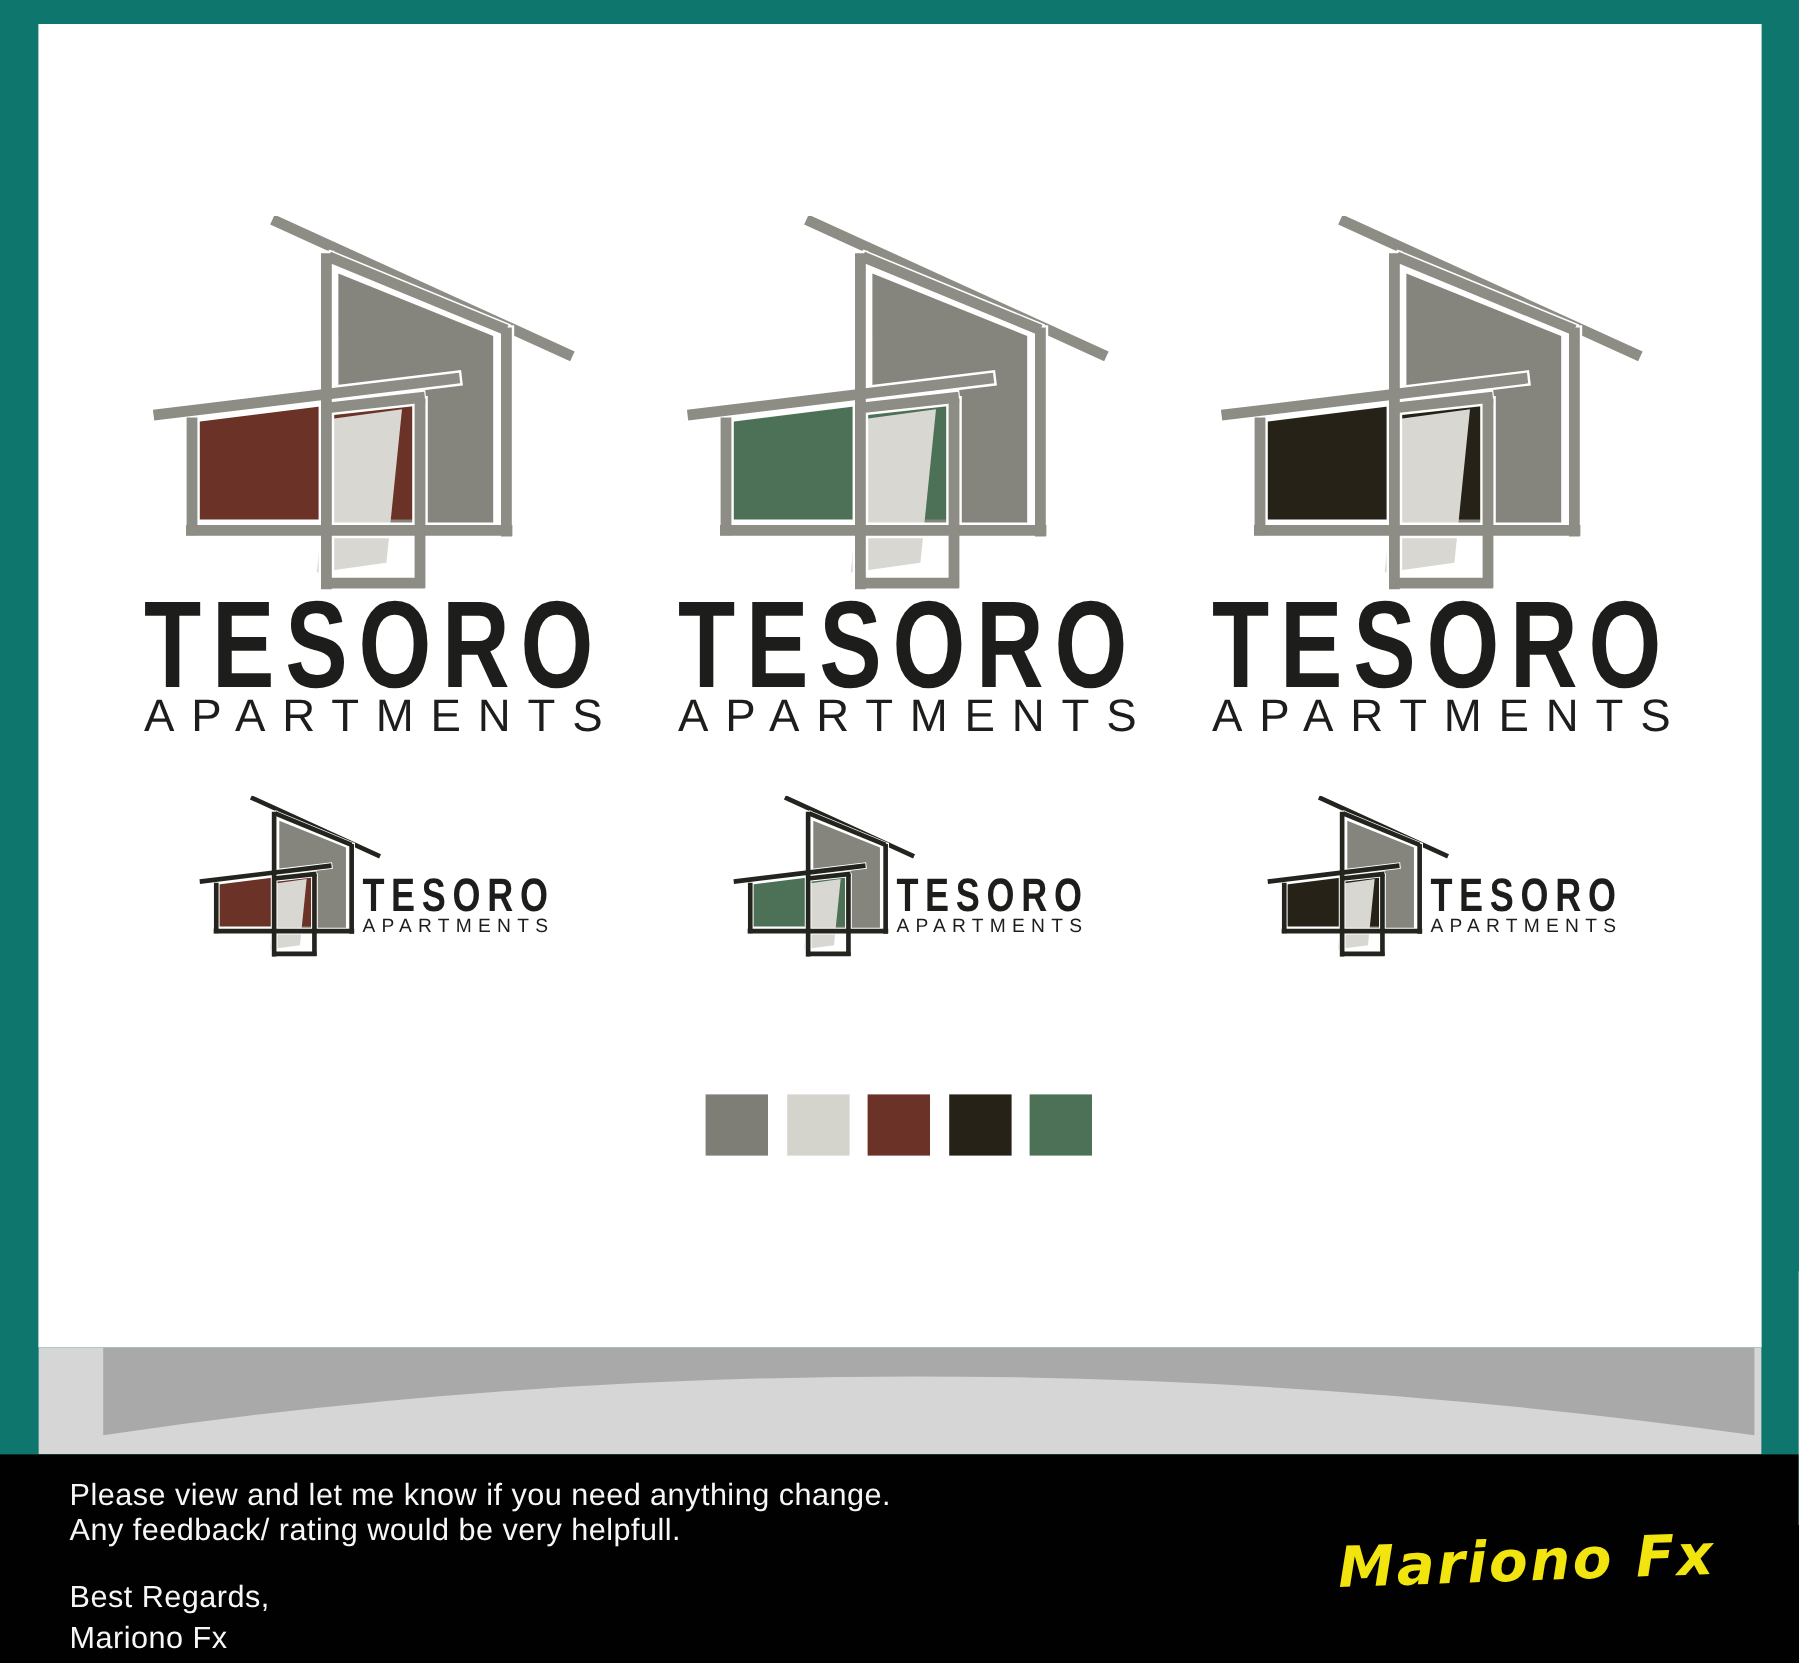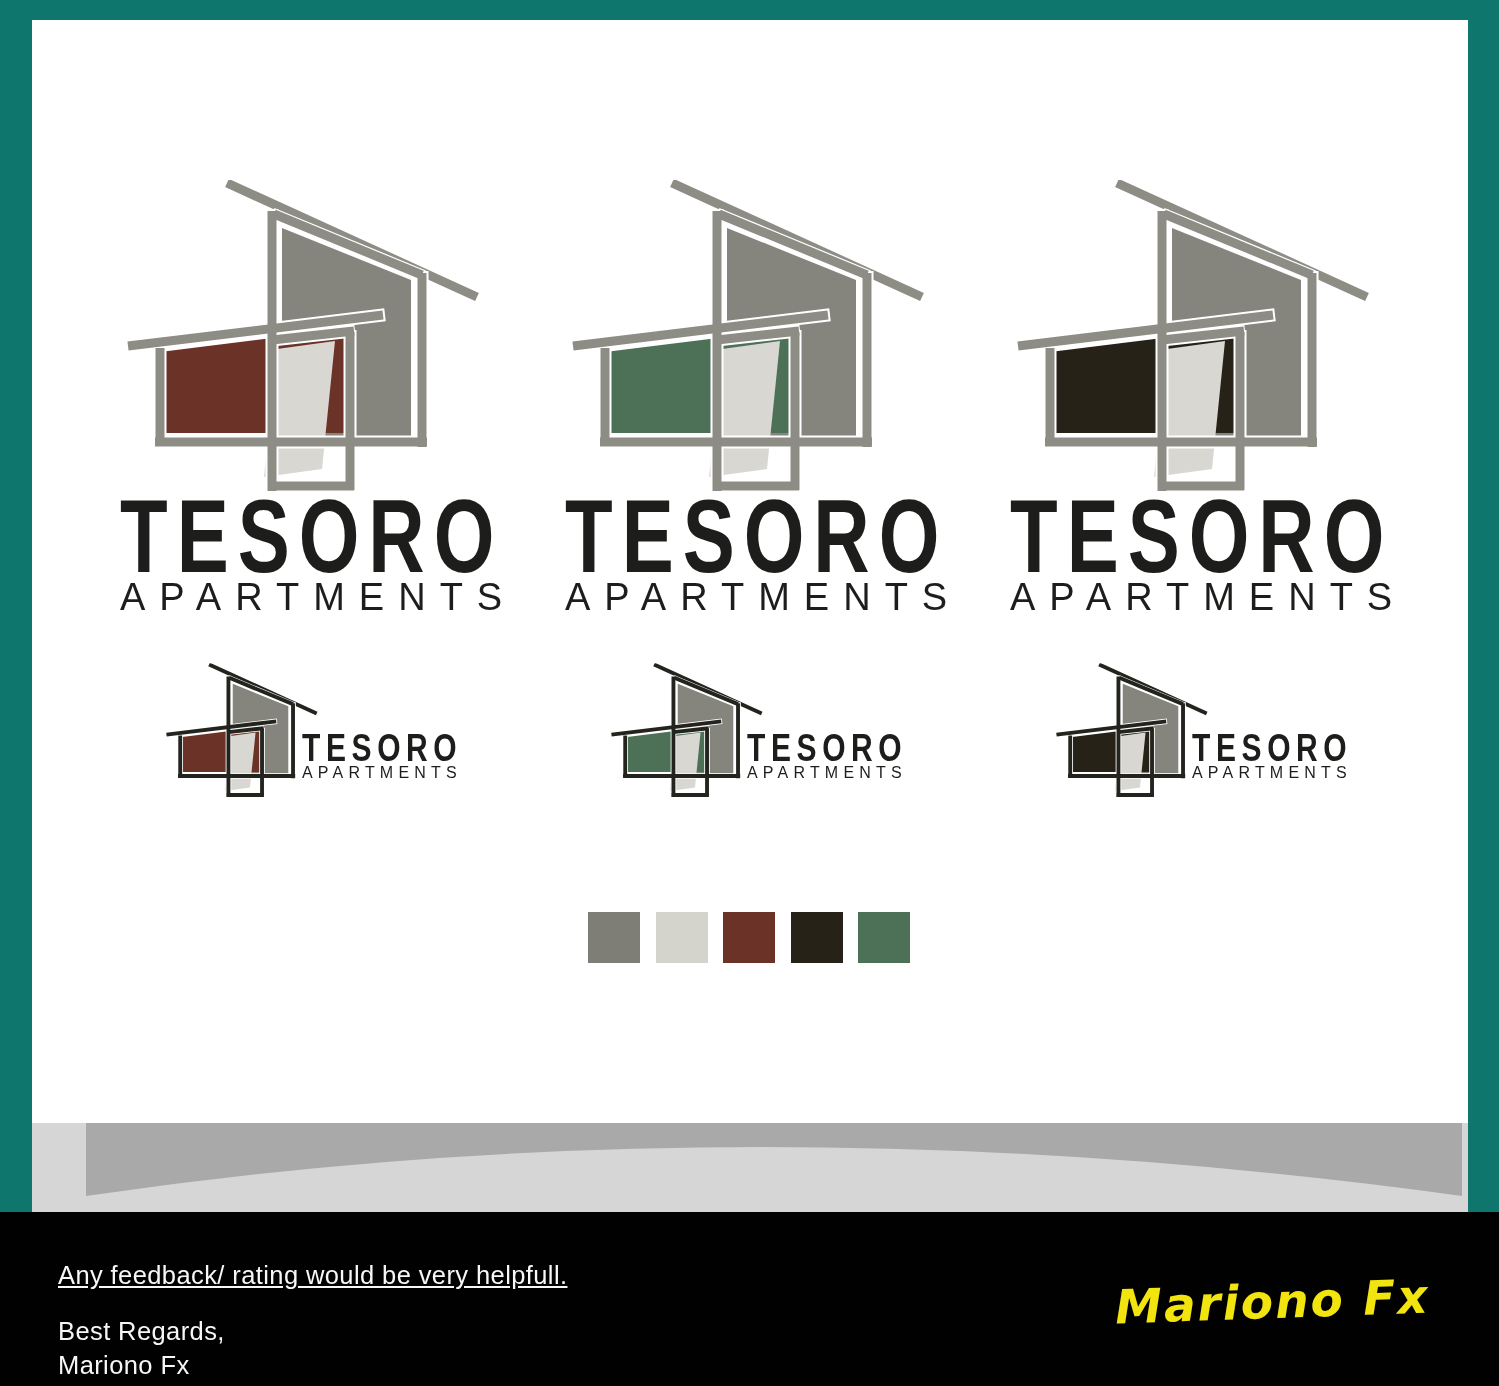--- a/index.html
+++ b/index.html
@@ -37,21 +37,21 @@
 
   
   .palette{position:absolute;left:588px;top:912px;display:flex;gap:15.5px;}
   .swatch{width:52px;height:51px;}
 
   
   .band{position:absolute;left:32px;top:1123px;width:1436px;height:89px;}
   .footer{position:absolute;left:0;top:1212px;width:1499px;height:174px;background:#010101;}
   .f-line{position:absolute;left:58px;color:#f7f7f7;font-size:25.5px;line-height:1;
     letter-spacing:0.4px;white-space:nowrap;}
-  .f-line1{top:22px;} .f-line2{top:51px;text-decoration:underline;} .f-close{top:107px;} .f-author{top:141px;}
+  .f-line1{top:22px;} .f-line2{top:51px;} .f-close{top:107px;} .f-author{top:141px;}
   .signature{position:absolute;left:1115px;top:1278px;font-family:"DejaVu Sans",sans-serif;
     font-weight:700;font-style:italic;font-size:47px;letter-spacing:2px;line-height:1;
     transform:rotate(-2deg);white-space:nowrap;}
 </style>
 </head>
 <body>
 
 <div class="page" style="--stroke-lg: #8d8d85; --stroke-sm: #24241f; --fill-house: #85857d; --fill-door: #d8d7d2;">
 
   <div class="canvas"></div>
@@ -143,19 +143,20 @@
     <div class="swatch" style="background-color: rgb(39, 34, 23);"></div>
     <div class="swatch" style="background-color: rgb(77, 113, 87);"></div>
   </div>
 
   <svg class="band" viewBox="0 0 1436 89" preserveAspectRatio="none">
     <rect x="0" y="0" width="1436" height="89" fill="#d6d6d6"></rect>
     <path d="M 54 0 H 1430 V 73 Q 718 -25 54 73 Z" fill="#a9a9a9"></path>
   </svg>
 
   <div class="footer">
+    <div class="f-line f-line1">Please view and let me know if you need anything change.</div>
     <div class="f-line f-line2">Any feedback/ rating would be very helpfull.</div>
     <div class="f-line f-close">Best Regards,</div>
     <div class="f-line f-author">Mariono Fx</div>
   </div>
   <div class="signature" style="color: rgb(242, 228, 14);">Mariono Fx</div>
 
 </div>
 
 </body></html>

